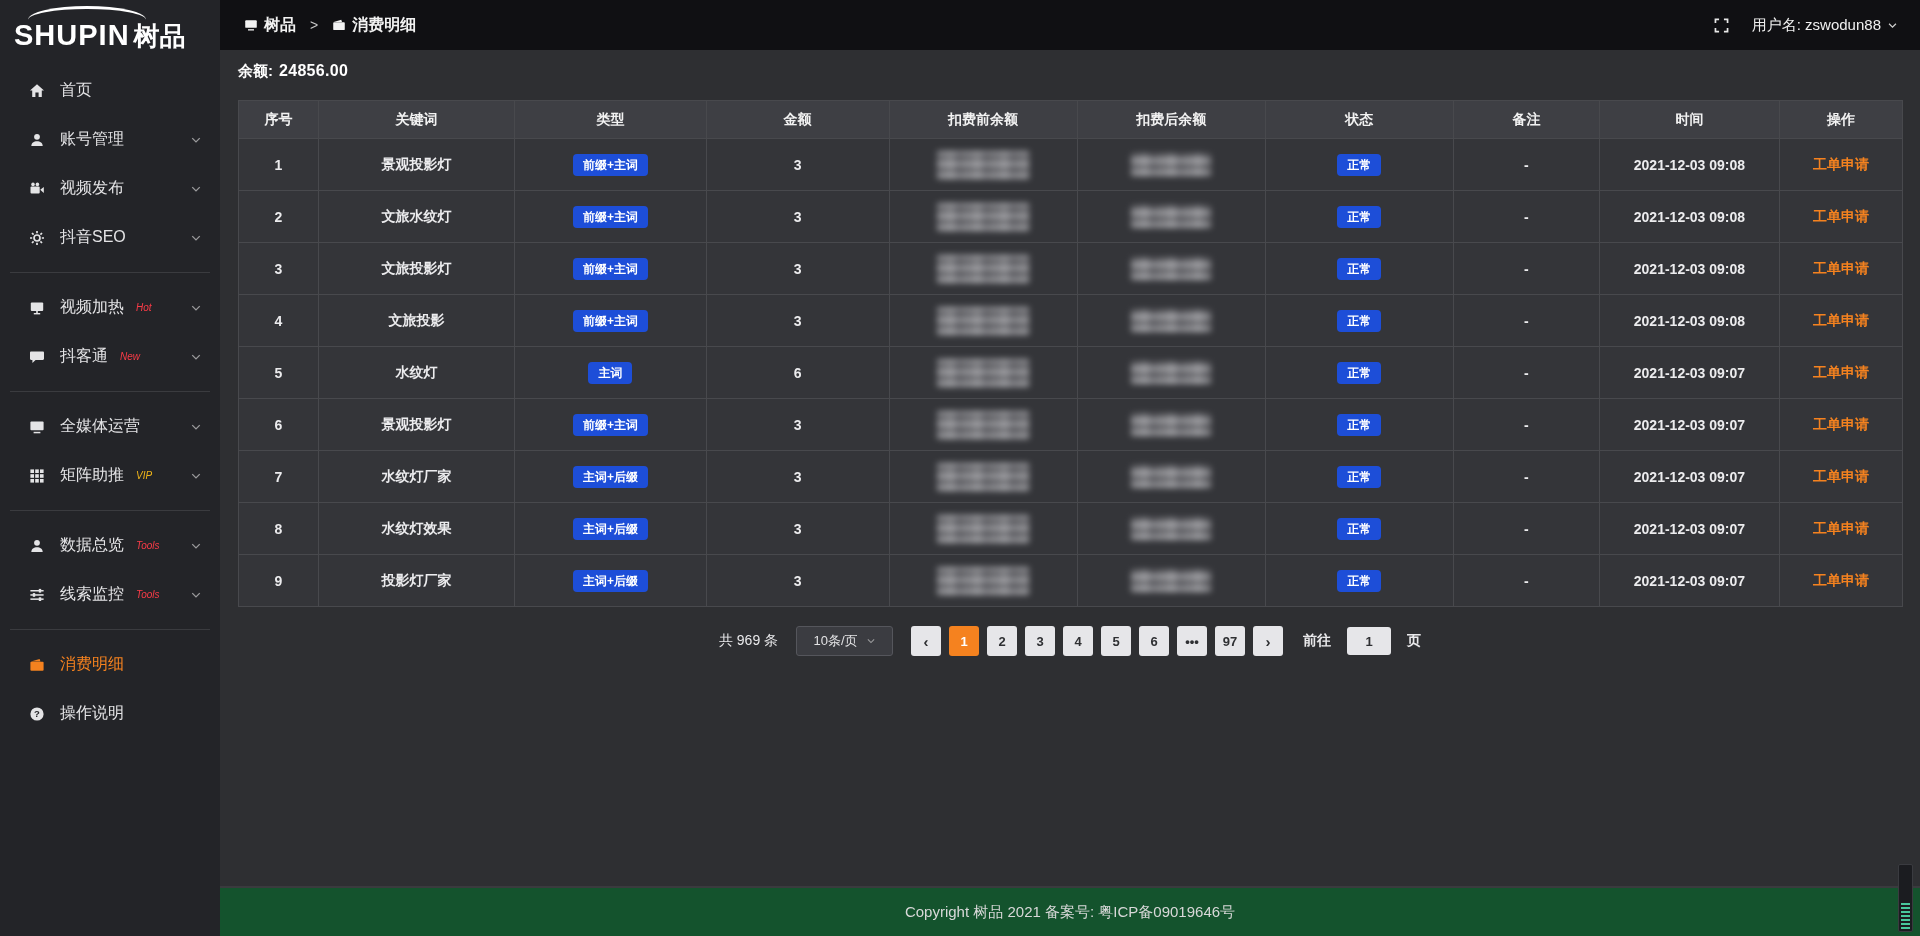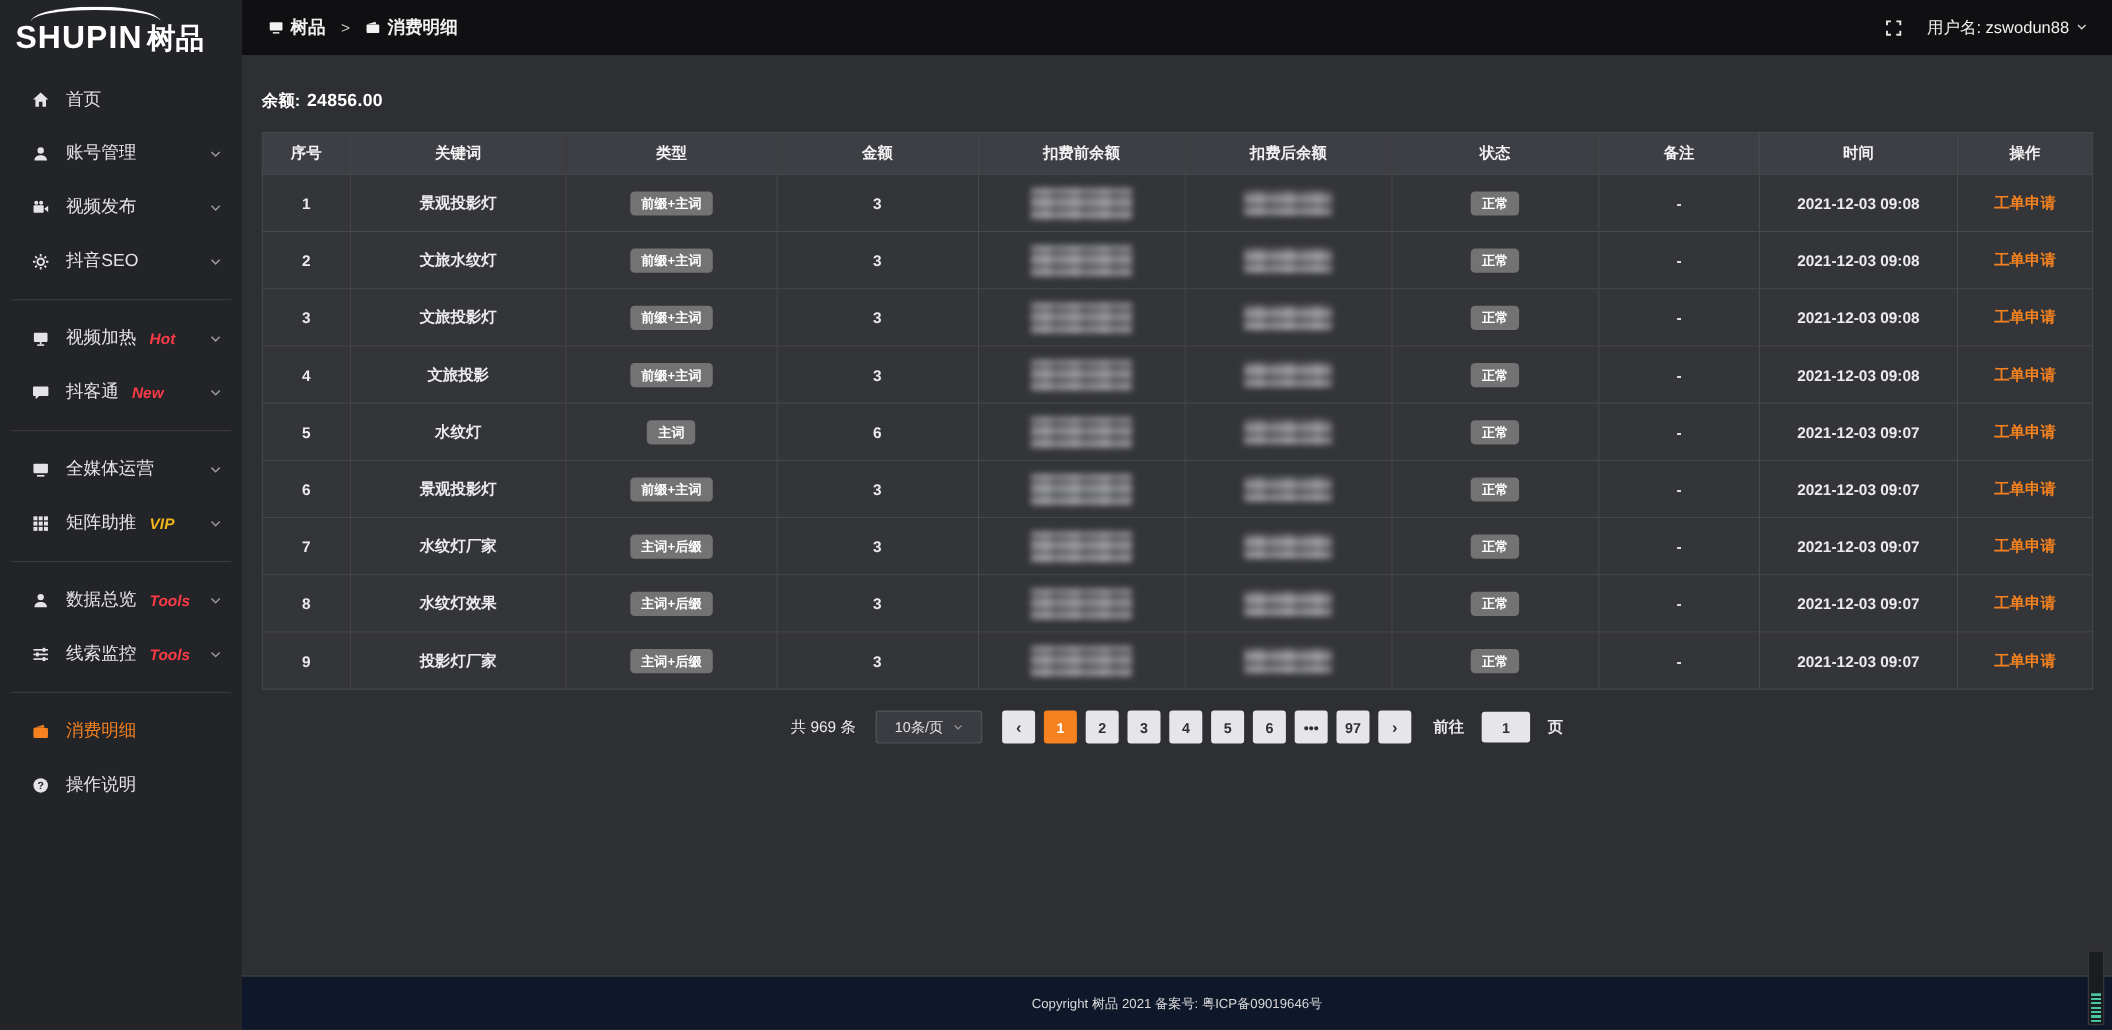--- a/index.html
+++ b/index.html
@@ -14,21 +14,21 @@
     border-top:3px solid #fff; border-radius:60px 60px 0 0 / 14px 14px 0 0; }
   .logo-text { font-size:29px; font-weight:900; letter-spacing:1px; line-height:50px; }
   .logo-cn { font-size:26px; font-weight:800; margin-left:4px; }
   .menu { margin-top:4px; }
   .menu-item { height:49px; display:flex; align-items:center; padding:0 18px 0 28px;
     color:#e4e4e6; font-size:16px; cursor:pointer; position:relative; }
   .menu-item .mi-icon { width:17px; height:17px; margin-right:15px; display:inline-flex;
     align-items:center; justify-content:center; flex:0 0 17px; }
   .menu-item .mi-icon svg { width:16px; height:16px; }
   .menu-item.active { color:#f5821f; }
-  .mi-badge { font-style:italic; font-weight:700; font-size:14px; margin-left:12px; }
+  .mi-badge { font-style:italic; font-weight:400; font-size:10px; margin-left:12px; }
   .mi-badge.red { color:#fa3b47; }
   .mi-badge.gold { color:#f0b519; }
   .mi-chevron { margin-left:auto; color:#9a9a9c; display:inline-flex; }
   .mi-chevron svg { width:12px; height:12px; }
   .menu-divider { height:1px; background:#3a3b3f; margin:10px 10px; }
 
   
   .topbar { position:absolute; left:220px; top:0; right:0; height:50px; background:#101013;
     display:flex; align-items:center; padding:0 22px 0 24px; color:#fff; }
   .crumb { display:flex; align-items:center; font-size:16px; font-weight:700; color:#f2f2f2; cursor:pointer; }
@@ -36,29 +36,29 @@
   .crumb .c-icon svg { width:14px; height:14px; }
   .crumb-sep { color:#c9c9c9; margin:0 14px; font-size:14px; font-weight:400; }
   .topbar-right { margin-left:auto; display:flex; align-items:center; gap:22px; }
   .fs-btn { display:inline-flex; cursor:pointer; color:#e8e8e8; }
   .fs-btn svg { width:17px; height:17px; }
   .username { font-size:15px; color:#f0f0f0; display:flex; align-items:center; gap:6px; cursor:pointer; }
   .username svg { width:11px; height:11px; color:#cfcfcf; }
 
   
   .main { position:absolute; left:220px; top:50px; right:0; bottom:0; background:#2e2f32; }
-  .balance { padding:32px 0 0 18px; color:#fff; font-size:15px; font-weight:700; }
+  .balance { padding:12px 0 0 18px; color:#fff; font-size:15px; font-weight:700; }
   .balance b { font-size:16px; margin-left:6px; letter-spacing:.3px; }
 
   .table-wrap { padding:19px 17px 0 18px; }
   table { width:100%; border-collapse:collapse; table-layout:fixed; }
   th,td { border:1px solid #48494d; text-align:center; overflow:hidden; }
   th { background:#3e3f44; color:#f2f2f2; height:38px; font-size:14px; font-weight:700; }
   td { background:#343539; color:#ececee; height:52px; font-size:14px; font-weight:600; }
-  .type-badge, .status-badge { display:inline-block; background:#737373; color:#fff;
+  .type-badge, .status-badge { display:inline-block; background:#1d4ed8; color:#fff;
     font-size:12px; font-weight:700; padding:5px 10px; border-radius:4px; line-height:1; }
   .action-link { color:#f5821f; font-weight:700; cursor:pointer; }
   .blur-block { margin:0 auto; border-radius:2px; opacity:.85; filter:blur(3px);
     background-image:
       repeating-linear-gradient(90deg,#86868c 0 9px,#9d9da3 9px 18px,#76767c 18px 27px),
       repeating-linear-gradient(0deg,rgba(255,255,255,.28) 0 6px,rgba(0,0,0,.22) 6px 12px);
     background-blend-mode:overlay; }
   .blur-pre { width:92px; height:28px; }
   .blur-post { width:80px; height:23px; }
 
@@ -74,23 +74,23 @@
     border-radius:3px; display:flex; align-items:center; justify-content:center;
     font-size:13px; font-weight:700; cursor:pointer; }
   .pg-btn.arrow { font-size:15px; }
   .pg-btn.active { background:#f5821f; color:#fff; }
   .goto { display:flex; align-items:center; gap:16px; margin-left:12px; font-weight:600; }
   .goto-input { width:44px; height:28px; background:#e6e6e9; border:none; border-radius:3px;
     text-align:center; color:#2f3033; font-size:13px; font-weight:700;
     font-family:"Liberation Sans", sans-serif; }
 
   
-  .footer { position:absolute; left:0; right:0; bottom:0; height:50px; background:#0f172a;
+  .footer { position:absolute; left:0; right:0; bottom:0; height:50px; background:#14532d;
     border-top:2px solid #3a3b3e; display:flex; align-items:center; justify-content:center;
-    color:#d8d8d8; font-size:12px; }
+    color:#d8d8d8; font-size:15px; }
 
   
   .scroll-widget { position:absolute; right:7px; bottom:4px; width:15px; height:68px;
     background:#1b1c20; border:1px solid #3a3b40; border-radius:2px; z-index:9; }
   .scroll-widget .thumb { position:absolute; left:2px; right:2px; bottom:2px; height:26px;
     background:repeating-linear-gradient(0deg,#49c79d 0 2px,#1b1c20 2px 4px); }
 </style>
 </head>
 <body>
 

